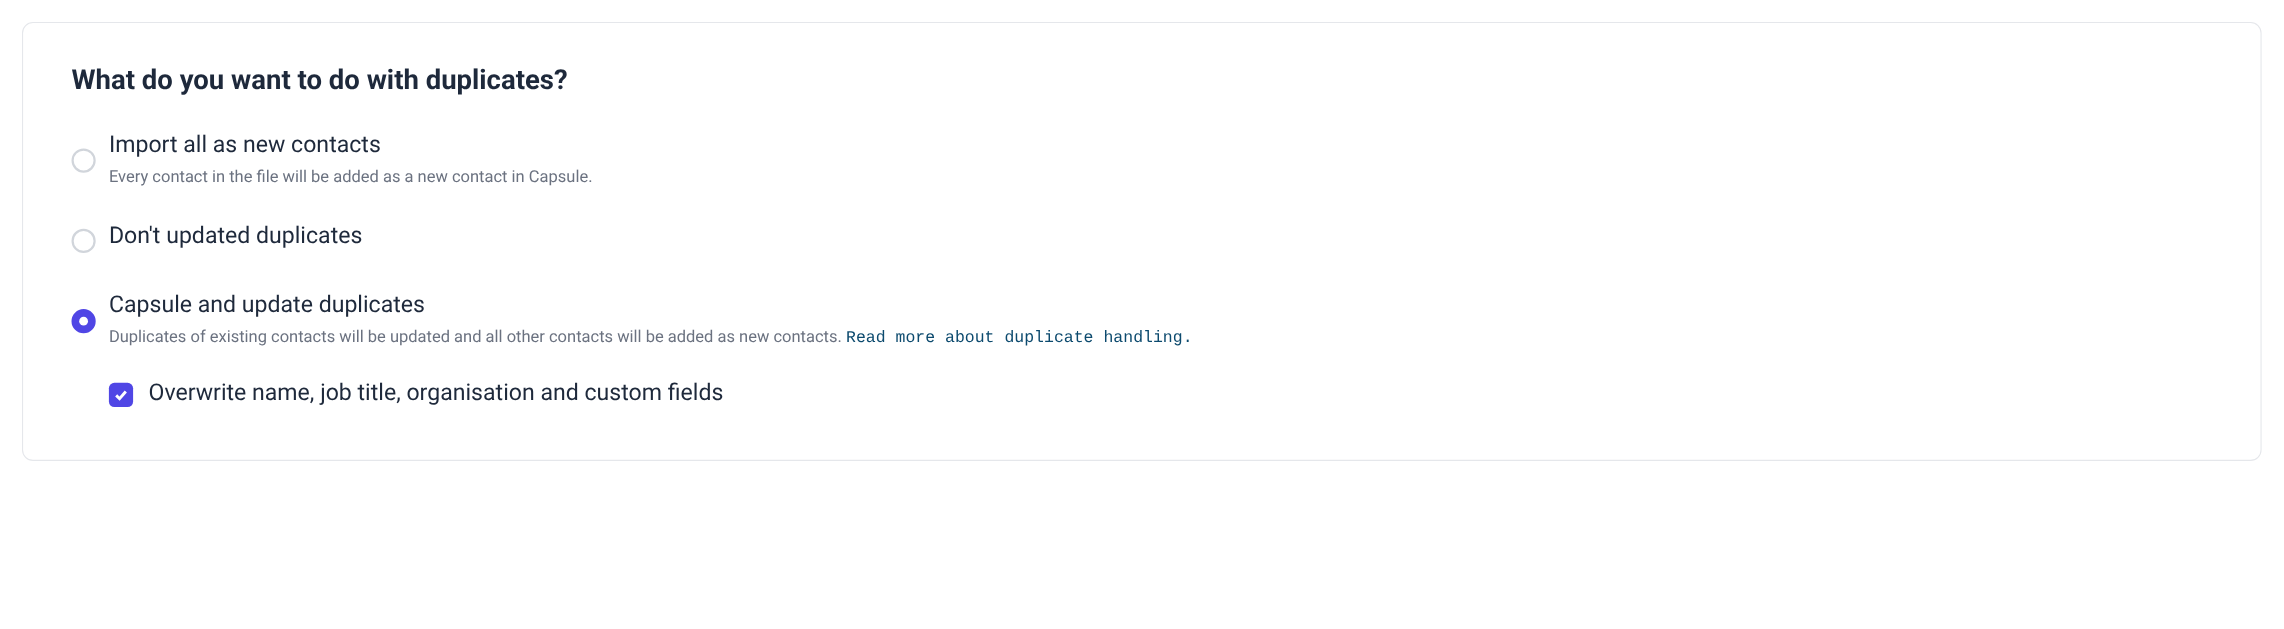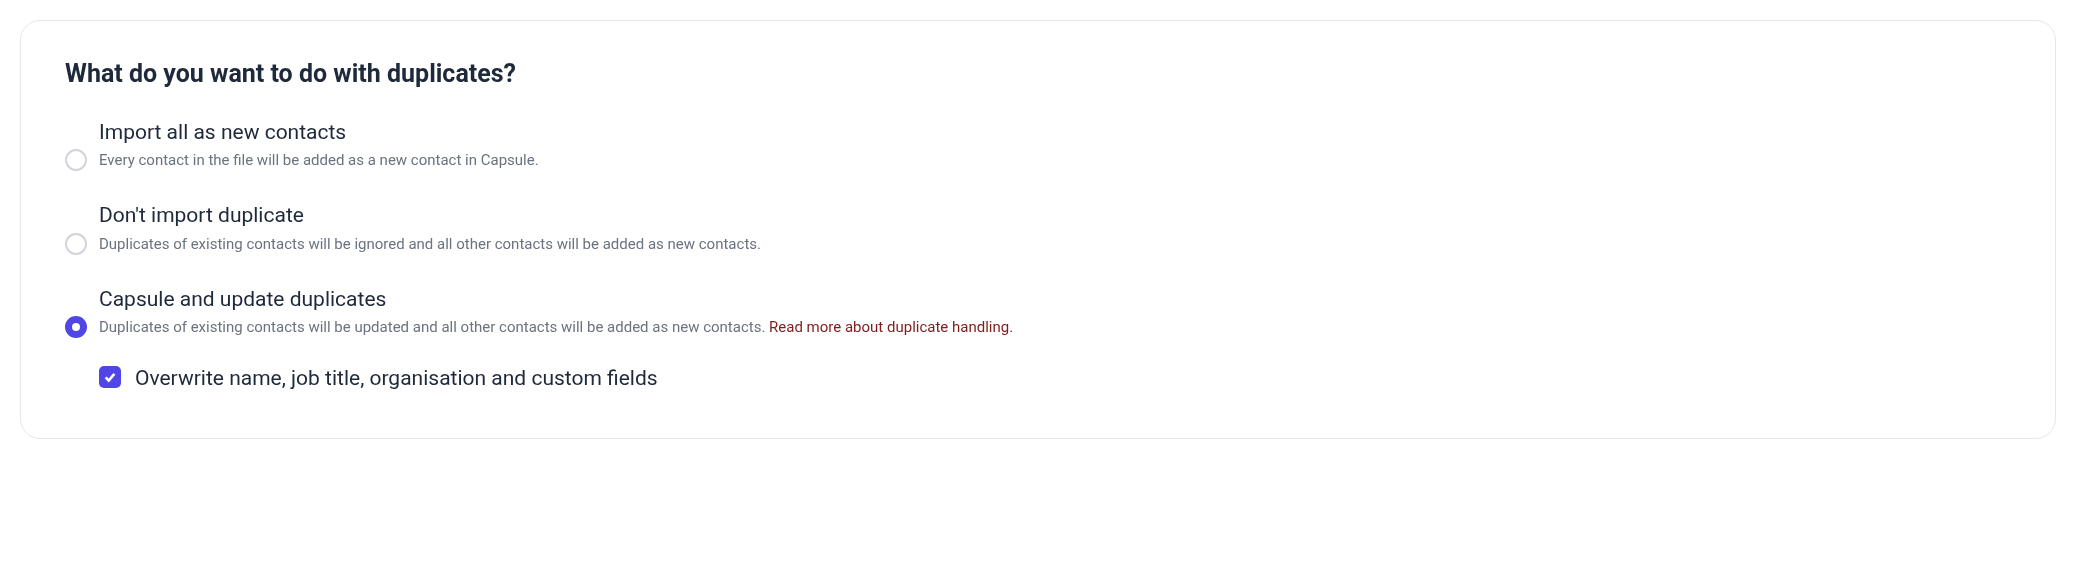--- a/index.html
+++ b/index.html
@@ -7,33 +7,33 @@
       margin: 0;
       padding: 0;
     }
     body {
       font-family: -apple-system, BlinkMacSystemFont, "Segoe UI", Roboto, Helvetica, Arial, sans-serif;
       background: #ffffff;
       padding: 20px;
     }
     .card {
       border: 1px solid #e5e7eb;
-      border-radius: 20px;
+      border-radius: 10px;
       padding: 38px 44px 48px 44px;
       max-width: 2040px;
     }
     .heading {
       font-size: 25px;
       font-weight: 700;
       color: #1e293b;
       margin-bottom: 28px;
     }
     .option {
       display: flex;
-      align-items: flex-end;
+      align-items: center;
       margin-bottom: 28px;
       margin-top: 31px;
     }
     .option:last-of-type {
       margin-bottom: 0;
     }
     .radio {
       flex-shrink: 0;
       width: 22px;
       height: 22px;
@@ -70,27 +70,28 @@
       line-height: 1.3;
       margin-bottom: 4px;
     }
     .option-desc {
       font-size: 15px;
       font-weight: 400;
       color: #6b7280;
       line-height: 1.4;
     }
     .link {
-      color: #7f1d1d;
+      color: #0c4a6e;
       text-decoration: none;
       cursor: pointer;
+      font-family: Liberation Mono, monospace;
     }
     .sub-option {
       display: flex;
-      align-items: flex-start;
+      align-items: flex-end;
       margin-top: 24px;
       padding-left: 34px;
     }
     .checkbox {
       flex-shrink: 0;
       width: 22px;
       height: 22px;
       border-radius: 5px;
       background: #5046e5;
       margin-right: 14px;
@@ -122,22 +123,21 @@
     <div class="radio"></div>
     <div class="option-content">
       <div class="option-label">Import all as new contacts</div>
       <div class="option-desc">Every contact in the file will be added as a new contact in Capsule.</div>
     </div>
   </div>
 
   <div class="option">
     <div class="radio"></div>
     <div class="option-content">
-      <div class="option-label">Don't import duplicate</div>
-      <div class="option-desc">Duplicates of existing contacts will be ignored and all other contacts will be added as new contacts.</div>
+      <div class="option-label">Don't updated duplicates</div>
     </div>
   </div>
 
   <div class="option">
     <div class="radio selected"></div>
     <div class="option-content">
       <div class="option-label">Capsule and update duplicates</div>
       <div class="option-desc"><span>Duplicates of existing contacts will be updated and all other contacts will be added as new contacts. </span><a class="link">Read more about duplicate handling.</a></div>
     </div>
   </div>

